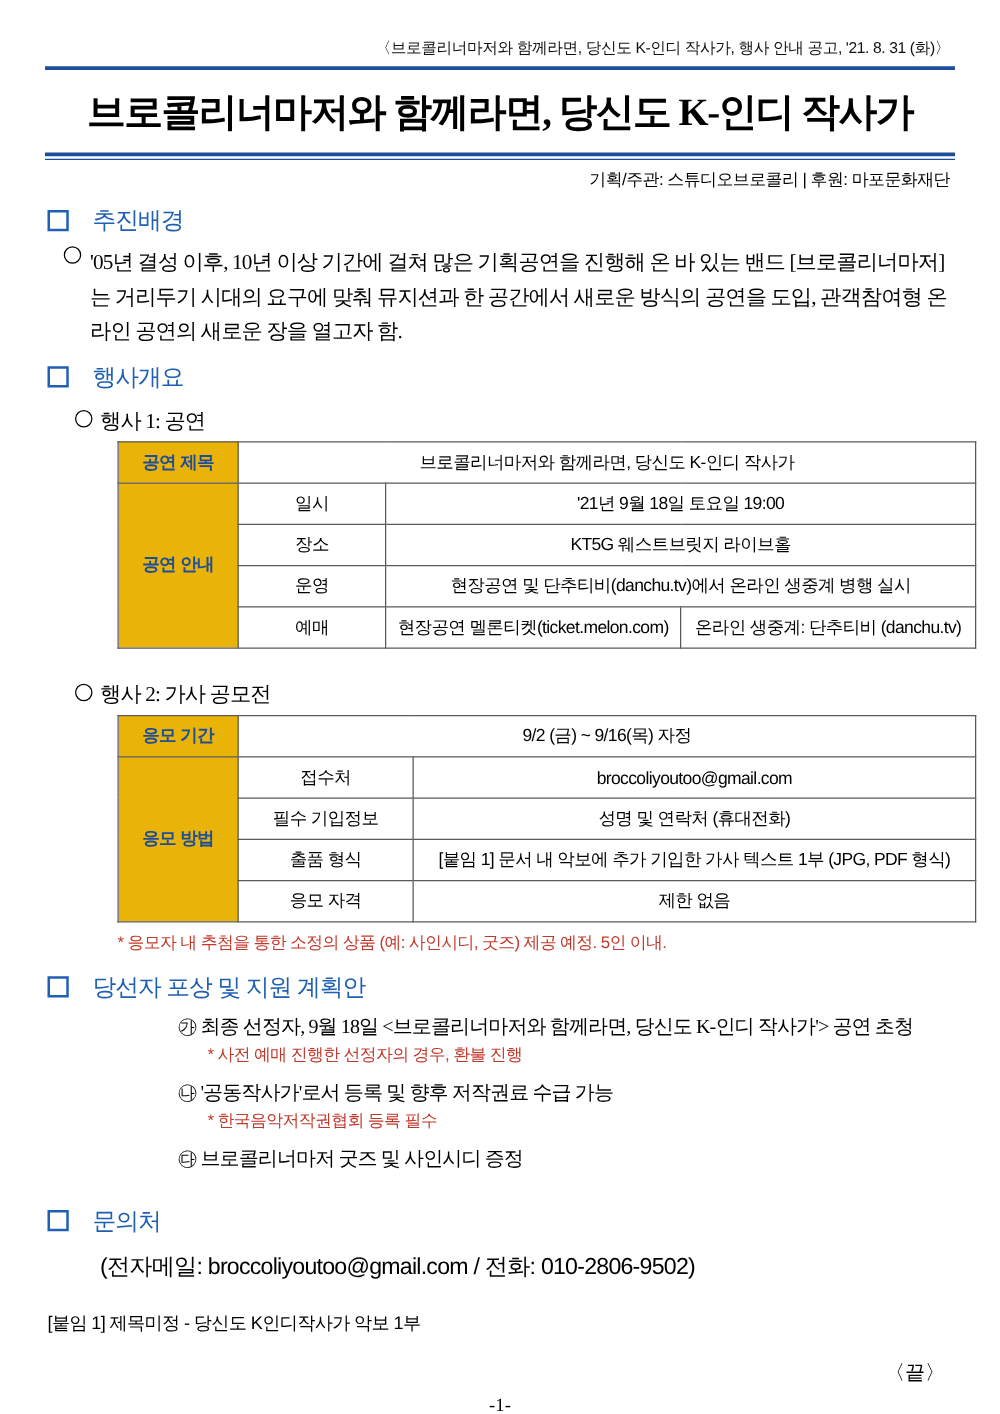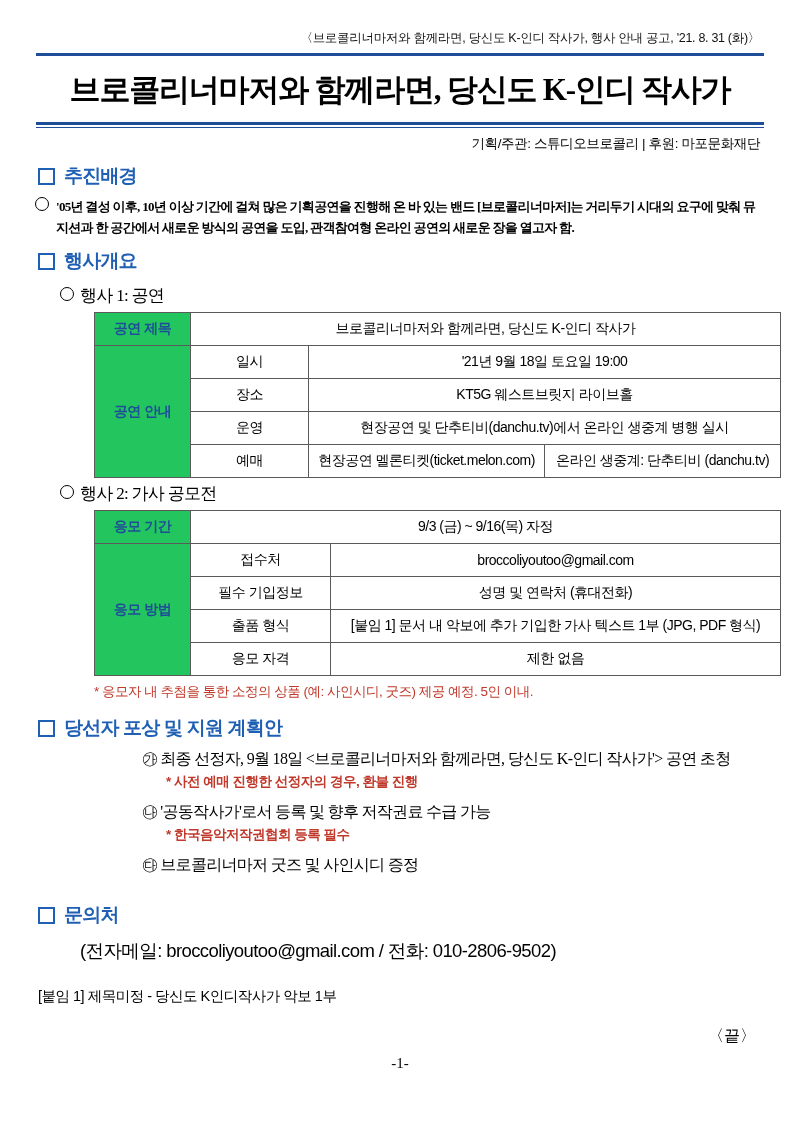--- a/index.html
+++ b/index.html
@@ -57,47 +57,46 @@
     font-family: "Liberation Sans", sans-serif;
   }
 
   
   .sec {
     margin-top: 10px;
   }
   .sec-head {
     display: flex;
     align-items: center;
-    gap: 9px;
+    gap: 19px;
     color: #1f5fb4;
-    font-weight: bold;
+    font-weight: normal;
     font-size: 19px;
     letter-spacing: -0.8px;
     font-family: "Liberation Sans", sans-serif;
     margin-left: 2px;
     text-align: center;
   }
   .sq {
     width: 13px;
     height: 13px;
     border: 2px solid #1f5fb4;
     display: inline-block;
     flex: 0 0 auto;
   }
   .sec-head-title { color: #1f5fb4; }
 
   
   .para {
-    margin: 7px 0 0 20px;
-    font-size: 13px;
+    margin: 7px 0 0 36px;
+    font-size: 17px;
     line-height: 1.62;
     letter-spacing: -0.7px;
     position: relative;
     font-family: "Liberation Serif", serif;
-    font-weight: bold;
   }
   .para .circ {
     position: absolute;
     left: -21px;
     top: 1px;
     width: 12px;
     height: 12px;
     border: 1.6px solid #000;
     border-radius: 50%;
   }
@@ -129,21 +128,21 @@
   }
   table.info td {
     border: 1px solid #5a5a5a;
     font-size: 14px;
     letter-spacing: -0.5px;
     padding: 6px 4px;
     text-align: center;
     height: 20px;
   }
   td.hdr {
-    background: #22c55e;
+    background: #eab308;
     color: #1f4e99;
     font-weight: bold;
     letter-spacing: 1px;
   }
   td.rowlbl {
     background: #ffffff;
   }
   .note {
     margin: 7px 0 0 58px;
     font-size: 13.5px;
@@ -162,21 +161,20 @@
     margin-bottom: 3px;
     font-family: "Liberation Serif", serif;
   }
   .cmark { margin-right: 3px; }
   .subnote {
     margin: 2px 0 11px 24px;
     font-size: 13.5px;
     color: #c0392b;
     letter-spacing: -0.5px;
     font-family: "Liberation Sans", sans-serif;
-    font-weight: bold;
   }
 
   .contact {
     margin: 10px 0 0 44px;
     font-size: 18.5px;
     letter-spacing: -0.6px;
     font-family: Liberation Sans, sans-serif;
   }
 
   .attach {
@@ -263,35 +261,35 @@
           <td colspan="2">현장공연 및 단추티비(danchu.tv)에서 온라인 생중계 병행 실시</td>
         </tr>
         <tr>
           <td class="rowlbl">예매</td>
           <td>현장공연 멜론티켓(ticket.melon.com)</td>
           <td>온라인 생중계: 단추티비 (danchu.tv)</td>
         </tr>
       </tbody>
     </table>
 
-    <div class="sub-head" style="margin-top:4px">
+    <div class="sub-head" style="margin-top:25px">
       <span class="circ"></span>
       <span>행사 2: 가사 공모전</span>
     </div>
 
     <table class="info">
       <colgroup>
         <col style="width:96px">
         <col style="width:140px">
         <col style="width:450px">
       </colgroup>
       <tbody>
         <tr>
           <td class="hdr">응모 기간</td>
-          <td colspan="2">9/3 (금) ~ 9/16(목) 자정</td>
+          <td colspan="2">9/2 (금) ~ 9/16(목) 자정</td>
         </tr>
         <tr>
           <td class="hdr" rowspan="4">응모 방법</td>
           <td class="rowlbl">접수처</td>
           <td>broccoliyoutoo@gmail.com</td>
         </tr>
         <tr>
           <td class="rowlbl">필수 기입정보</td>
           <td>성명 및 연락처 (휴대전화)</td>
         </tr>

